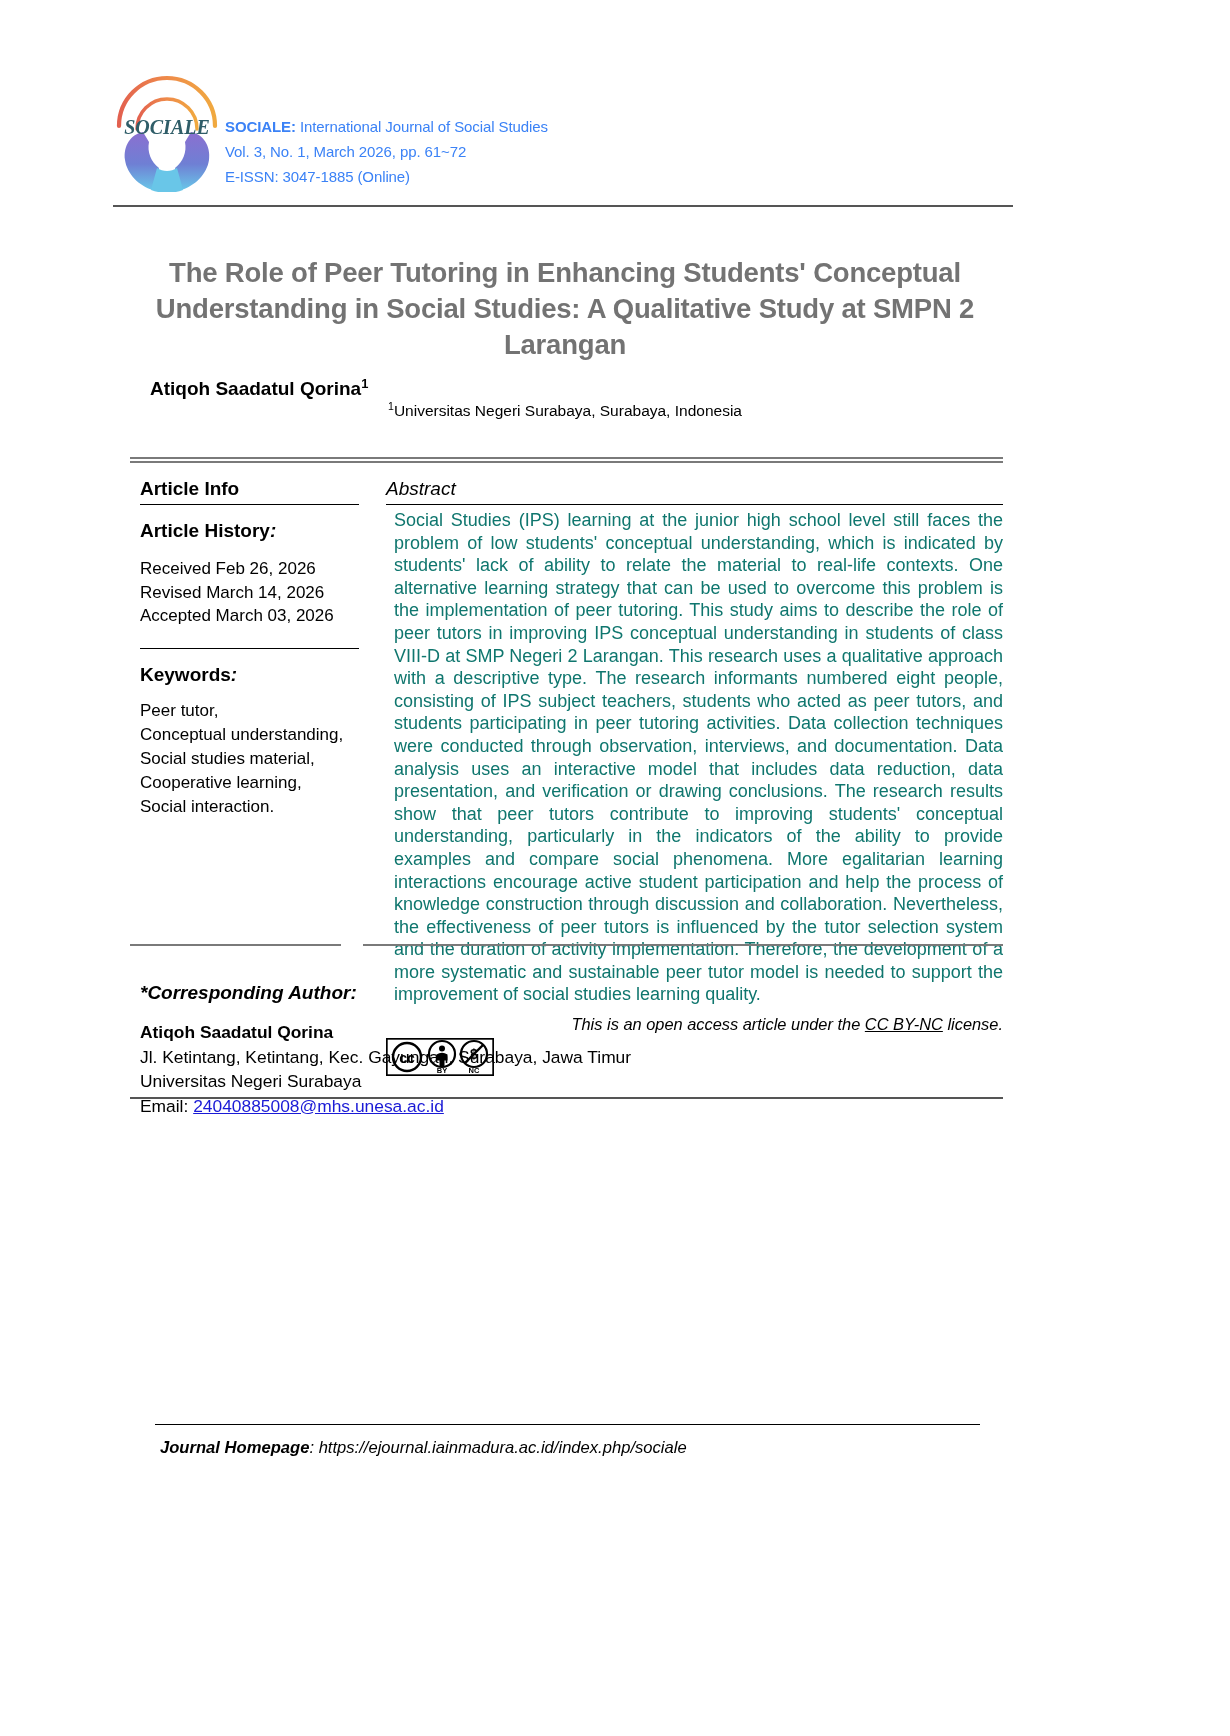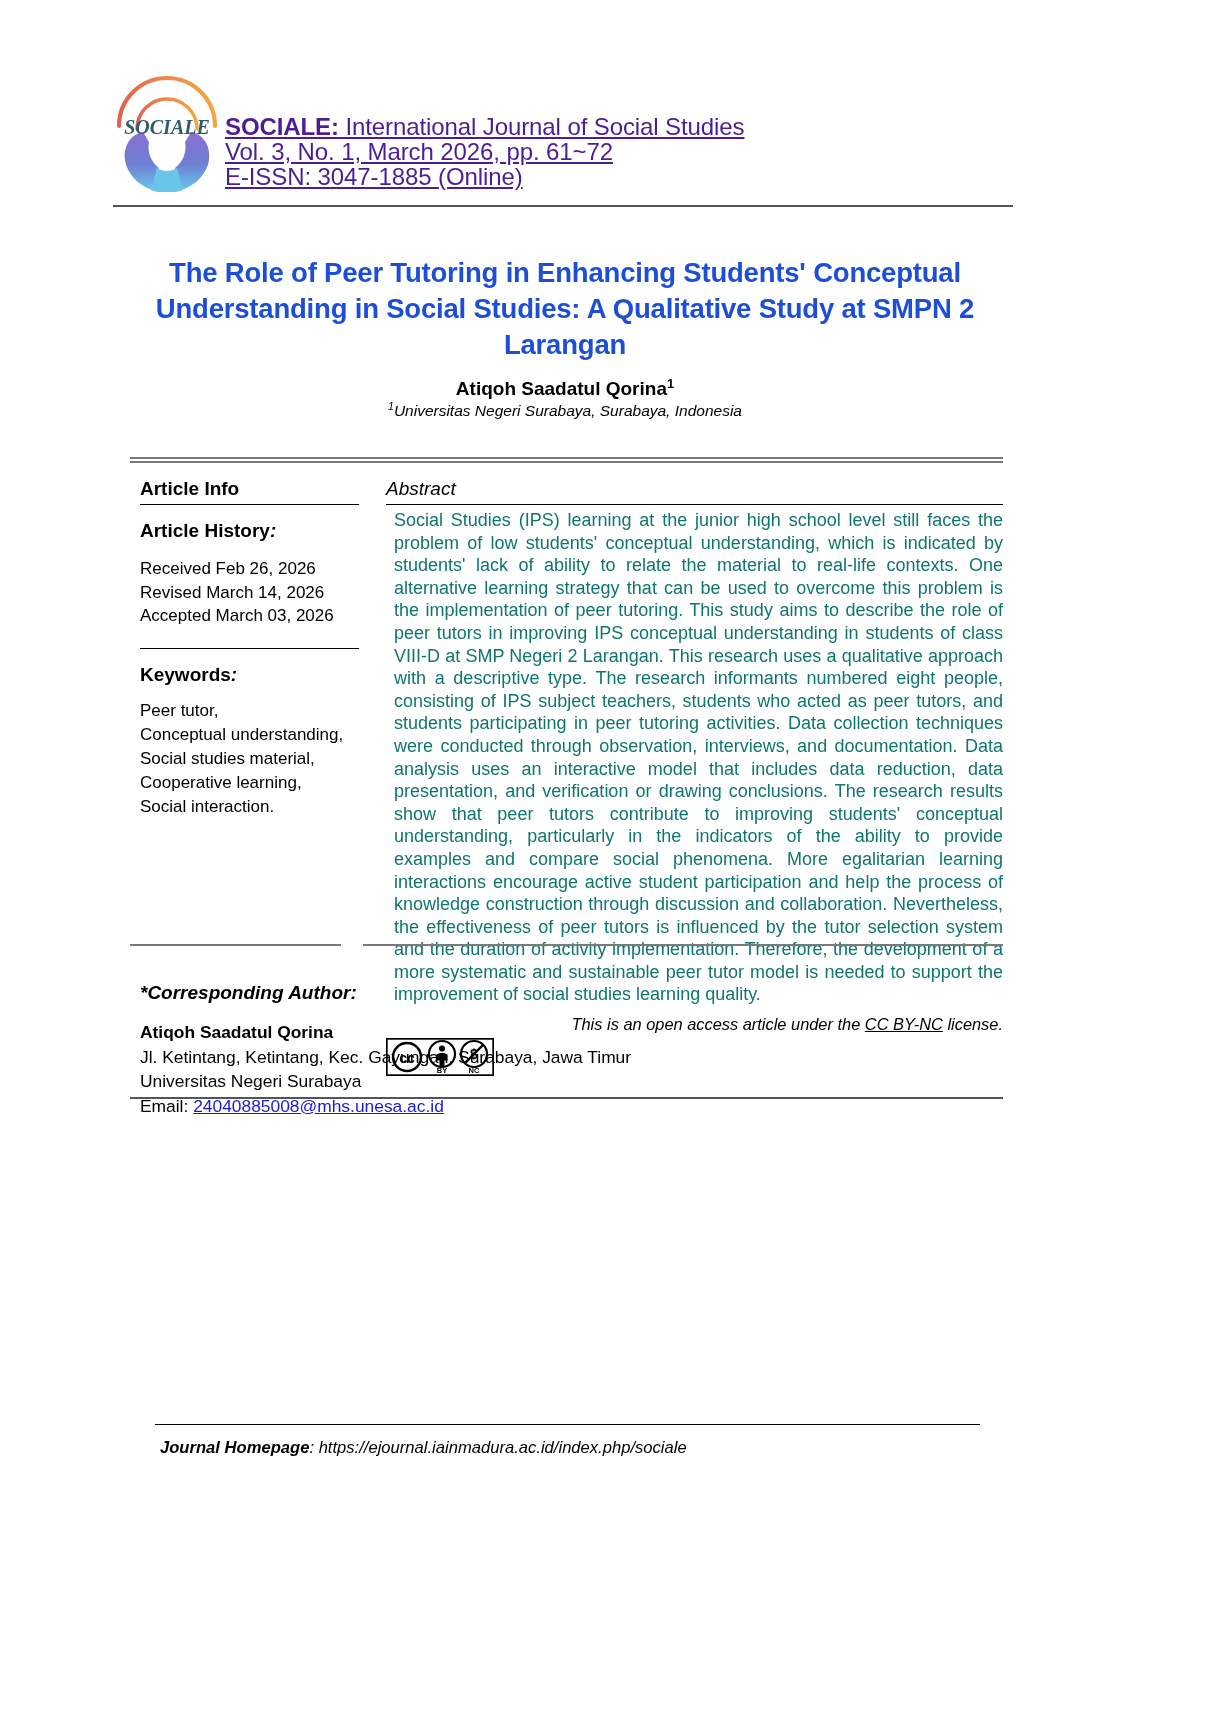--- a/index.html
+++ b/index.html
@@ -32,25 +32,24 @@
   }
   .logo {
     width: 108px;
     height: 120px;
     position: relative;
     flex: 0 0 auto;
   }
   .logo svg { display: block; }
   .masthead-text {
     padding-top: 42px;
-    font-size: 24px;
+    font-size: 15px;
     line-height: 25px;
-    color: #4c1d95;
+    color: #3b82f6;
     letter-spacing: -0.1px;
-    text-decoration: underline;
   }
   .masthead-text .line1 { white-space: nowrap; }
   .masthead-text b { font-weight: bold; }
 
   .rule-header {
     position: absolute;
     left: 113px;
     top: 205px;
     width: 900px;
     height: 0;
@@ -60,46 +59,44 @@
   
   .title {
     position: absolute;
     left: 150px;
     top: 255px;
     width: 830px;
     text-align: center;
     font-size: 27.5px;
     line-height: 36px;
     font-weight: bold;
-    color: #1d4ed8;
+    color: #737373;
     letter-spacing: -0.2px;
   }
 
   
   .author {
     position: absolute;
     left: 150px;
     top: 377px;
     width: 830px;
-    text-align: center;
     font-size: 19px;
     font-weight: bold;
     line-height: 24px;
     color: #000;
   }
   .affil {
     position: absolute;
     left: 150px;
     top: 400px;
     width: 830px;
     text-align: center;
     font-size: 15.5px;
     line-height: 21px;
     color: #000;
-    font-style: italic;
   }
   sup { font-size: 0.68em; vertical-align: super; line-height: 0; }
 
   
   .infobox {
     position: absolute;
     left: 130px;
     top: 457px;
     width: 873px;
   }

